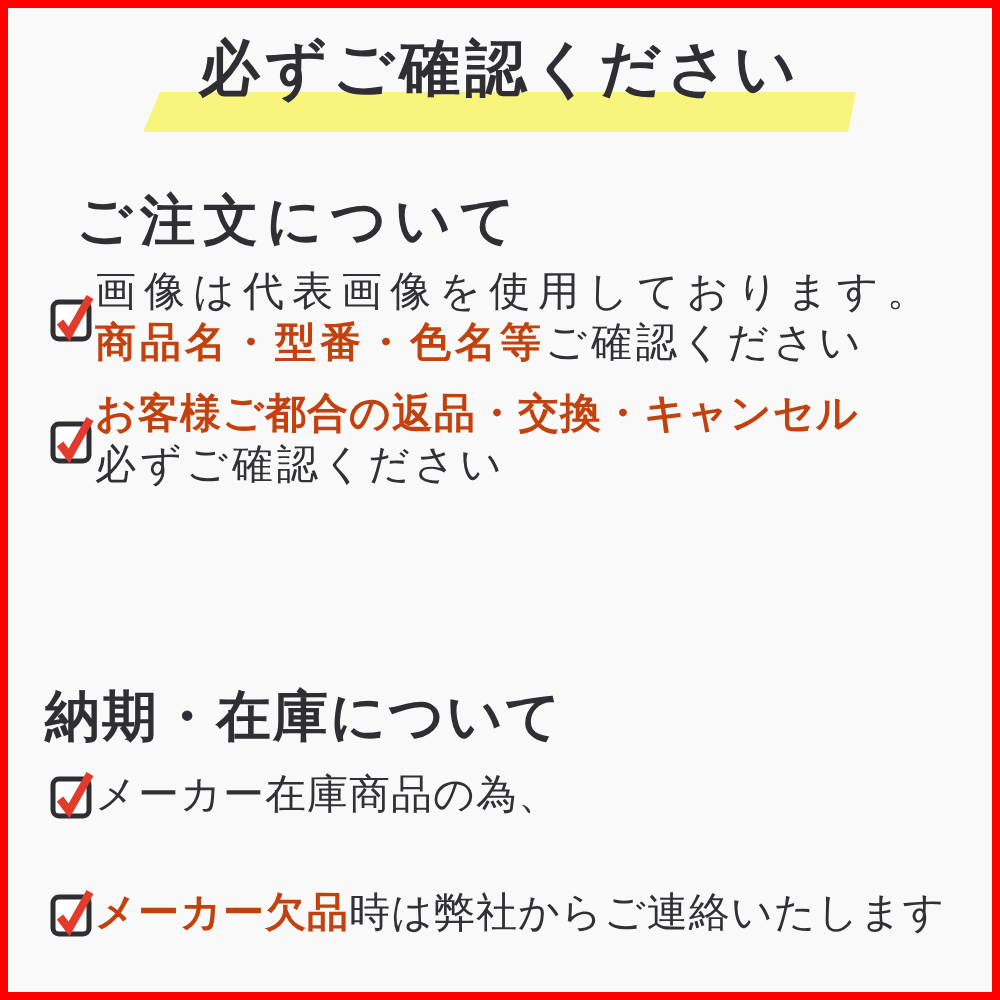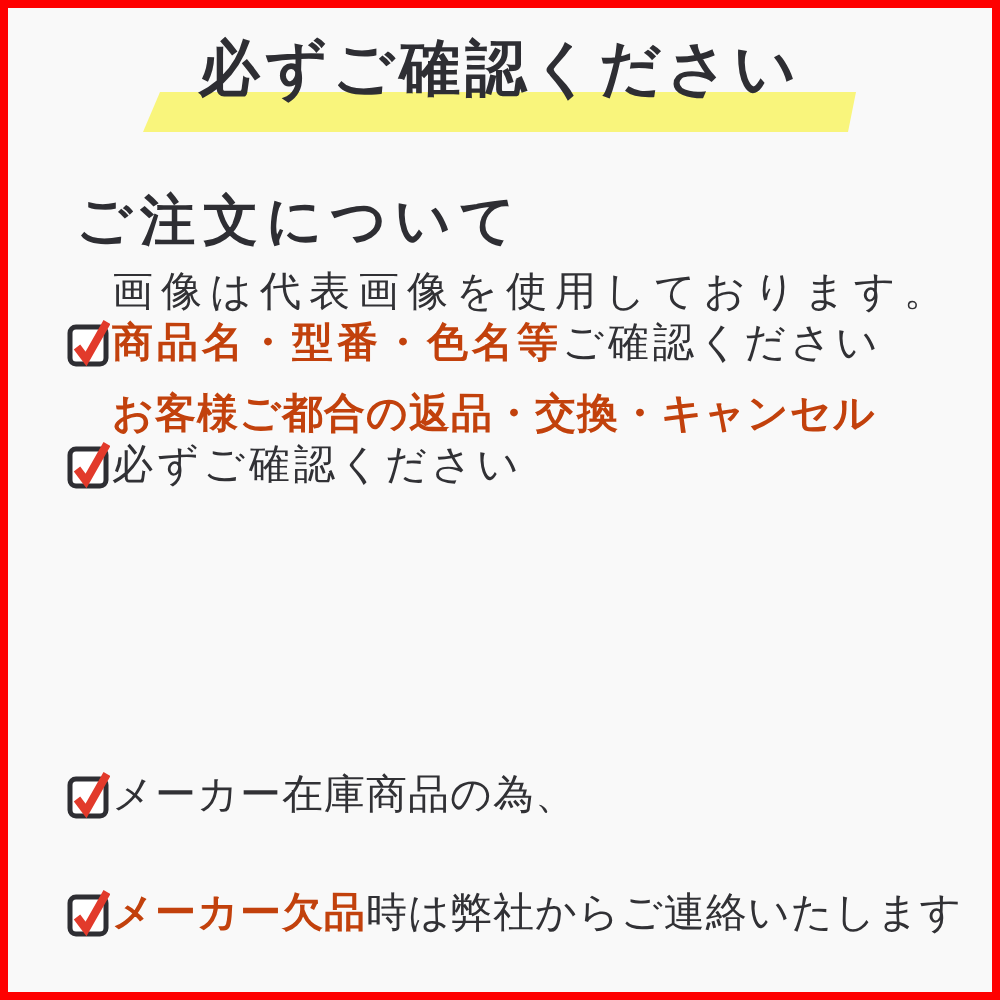--- a/index.html
+++ b/index.html
@@ -59,23 +59,23 @@
     color: #2e2e33;
     white-space: nowrap;
     z-index: 2;
   }
   .heading-order   { top: 184px; letter-spacing: 8px; margin-left: 31px; }
   .heading-stock   { top: 680px; letter-spacing: 2px; }
 
   
   .item {
     position: absolute;
-    left: 66px;
+    left: 49px;
     display: flex;
-    align-items: flex-end;
+    align-items: center;
     z-index: 2;
   }
   .item-1 { top: 266px; }
   .item-2 { top: 388px; }
   .item-3 { top: 516px; }
   .item-4 { top: 768px; }
   .item-5 { top: 886px; }
 
   .check {
     flex: none;
@@ -147,20 +147,21 @@
       <div class="line tight">
         <span class="t-red">お客様ご都合の返品・交換・キャンセル</span>
       </div>
       <div class="line">
         <span class="t-dark">必ずご確認ください</span>
       </div>
     </div>
   </div>
 
 
+  <h2 class="section-heading heading-stock">納期・在庫について</h2>
 
   <div class="item item-4">
     <span class="check">
       <svg viewBox="0 0 44 52" xmlns="http://www.w3.org/2000/svg" aria-hidden="true">
         <rect x="4" y="11" width="36" height="37" rx="6" fill="#ffffff" stroke="#2e2e33" stroke-width="5"></rect>
         <path d="M11 31 L20 43 L41 6" fill="none" stroke="#e23a2b" stroke-width="8"></path>
       </svg>
     </span>
     <div class="lines">
       <div class="line tight">

